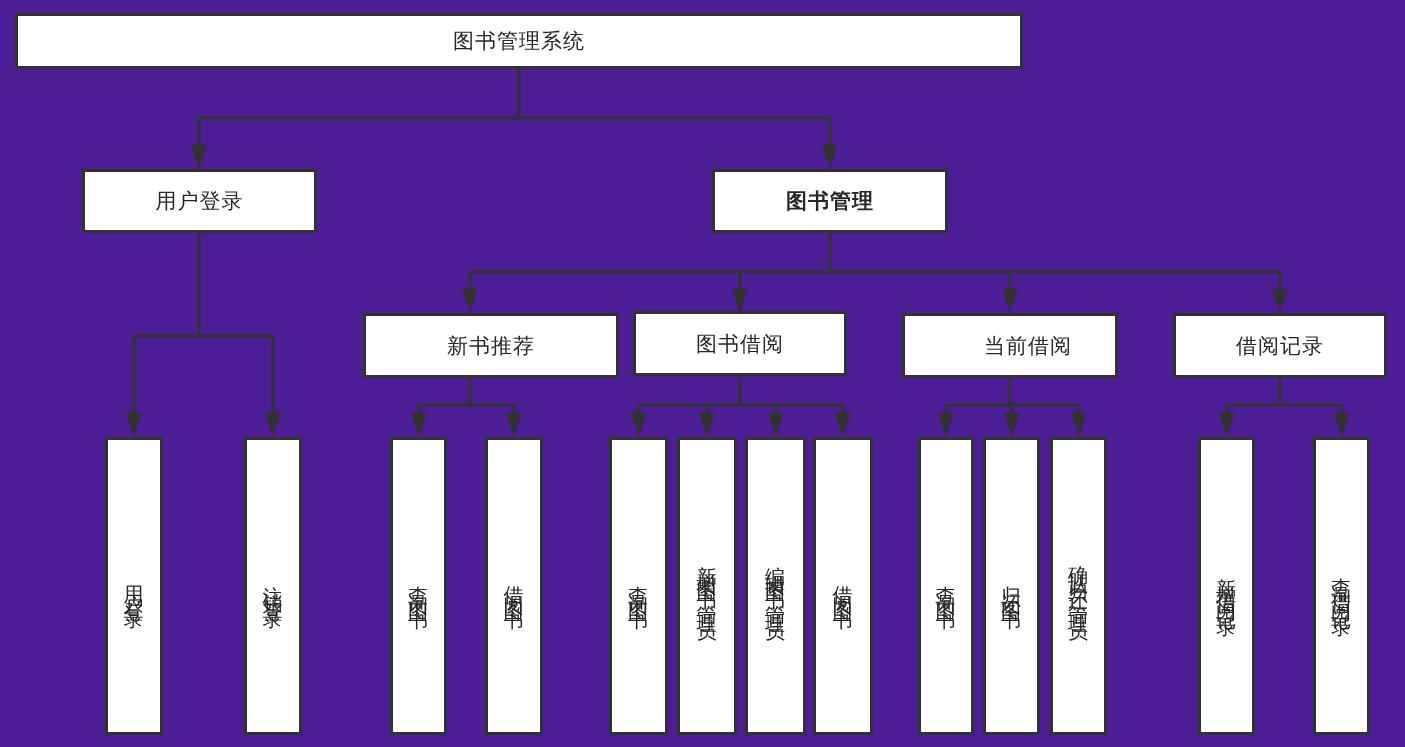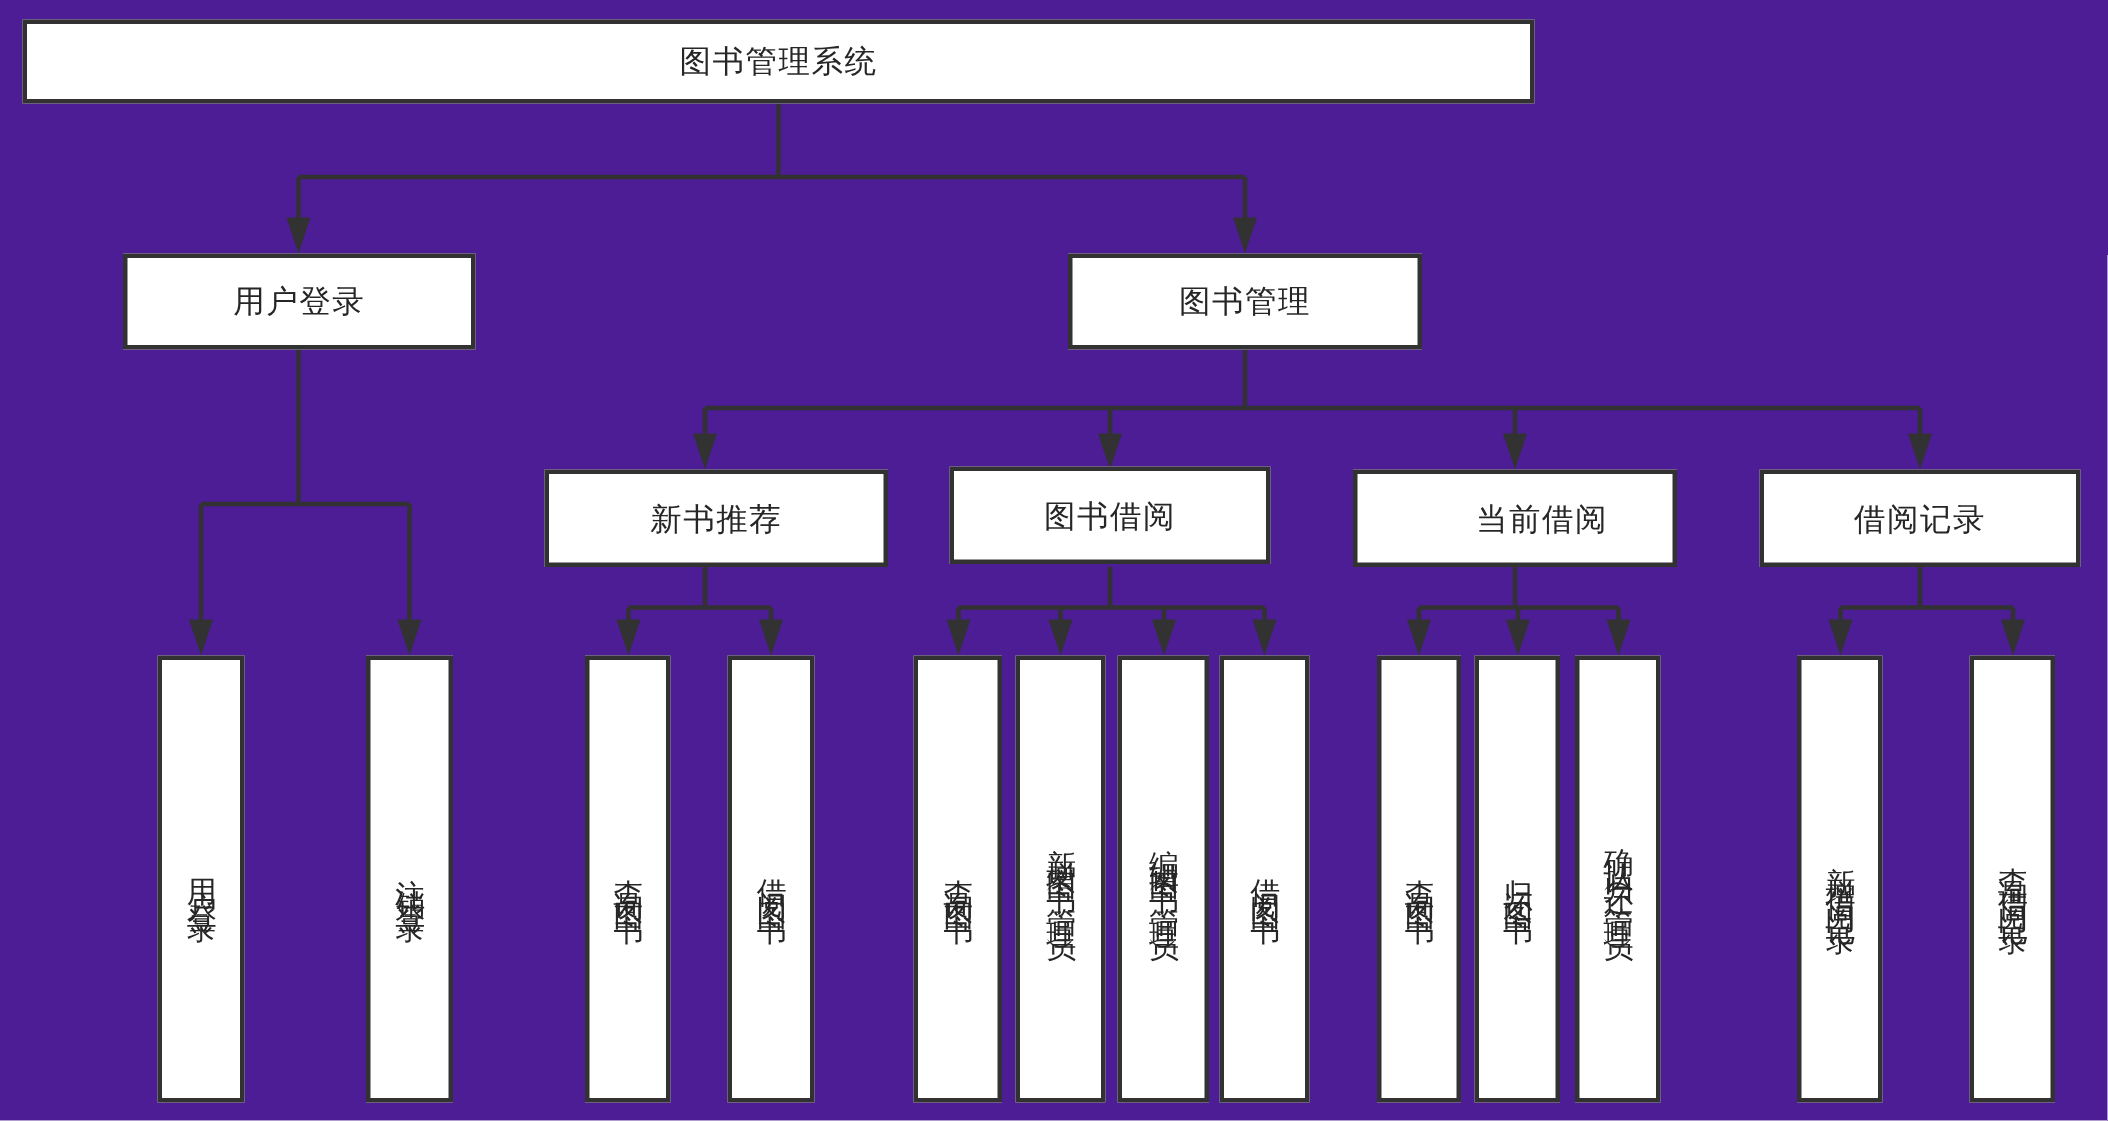--- a/index.html
+++ b/index.html
@@ -100,25 +100,25 @@
     </g>
   </svg>
 
   <div class="box h" style="left:15px; top:13px; width:1008px; height:56px;">
     <span>图书管理系统</span>
   </div>
 
   <div class="box h" style="left:82px; top:169px; width:235px; height:64px;">
     <span>用户登录</span>
   </div>
-  <div class="box h" style="left:712px; top:169px; width:236px; height:64px;">
+  <div class="box h" style="left:712px; top:169px; width:236px; height:64px;font-weight:bold;">
     <span>图书管理</span>
   </div>
 
-  <div class="box h" style="left:363px; top:313px; width:229px; height:65px;">
+  <div class="box h" style="left:363px; top:313px; width:256px; height:65px;">
     <span>新书推荐</span>
   </div>
   <div class="box h" style="left:633px; top:311px; width:214px; height:65px;">
     <span>图书借阅</span>
   </div>
   <div class="box h" style="left:902px; top:313px; width:216px; height:65px;padding-left:36px;">
     <span>当前借阅</span>
   </div>
   <div class="box h" style="left:1173px; top:313px; width:214px; height:65px;">
     <span>借阅记录</span>

